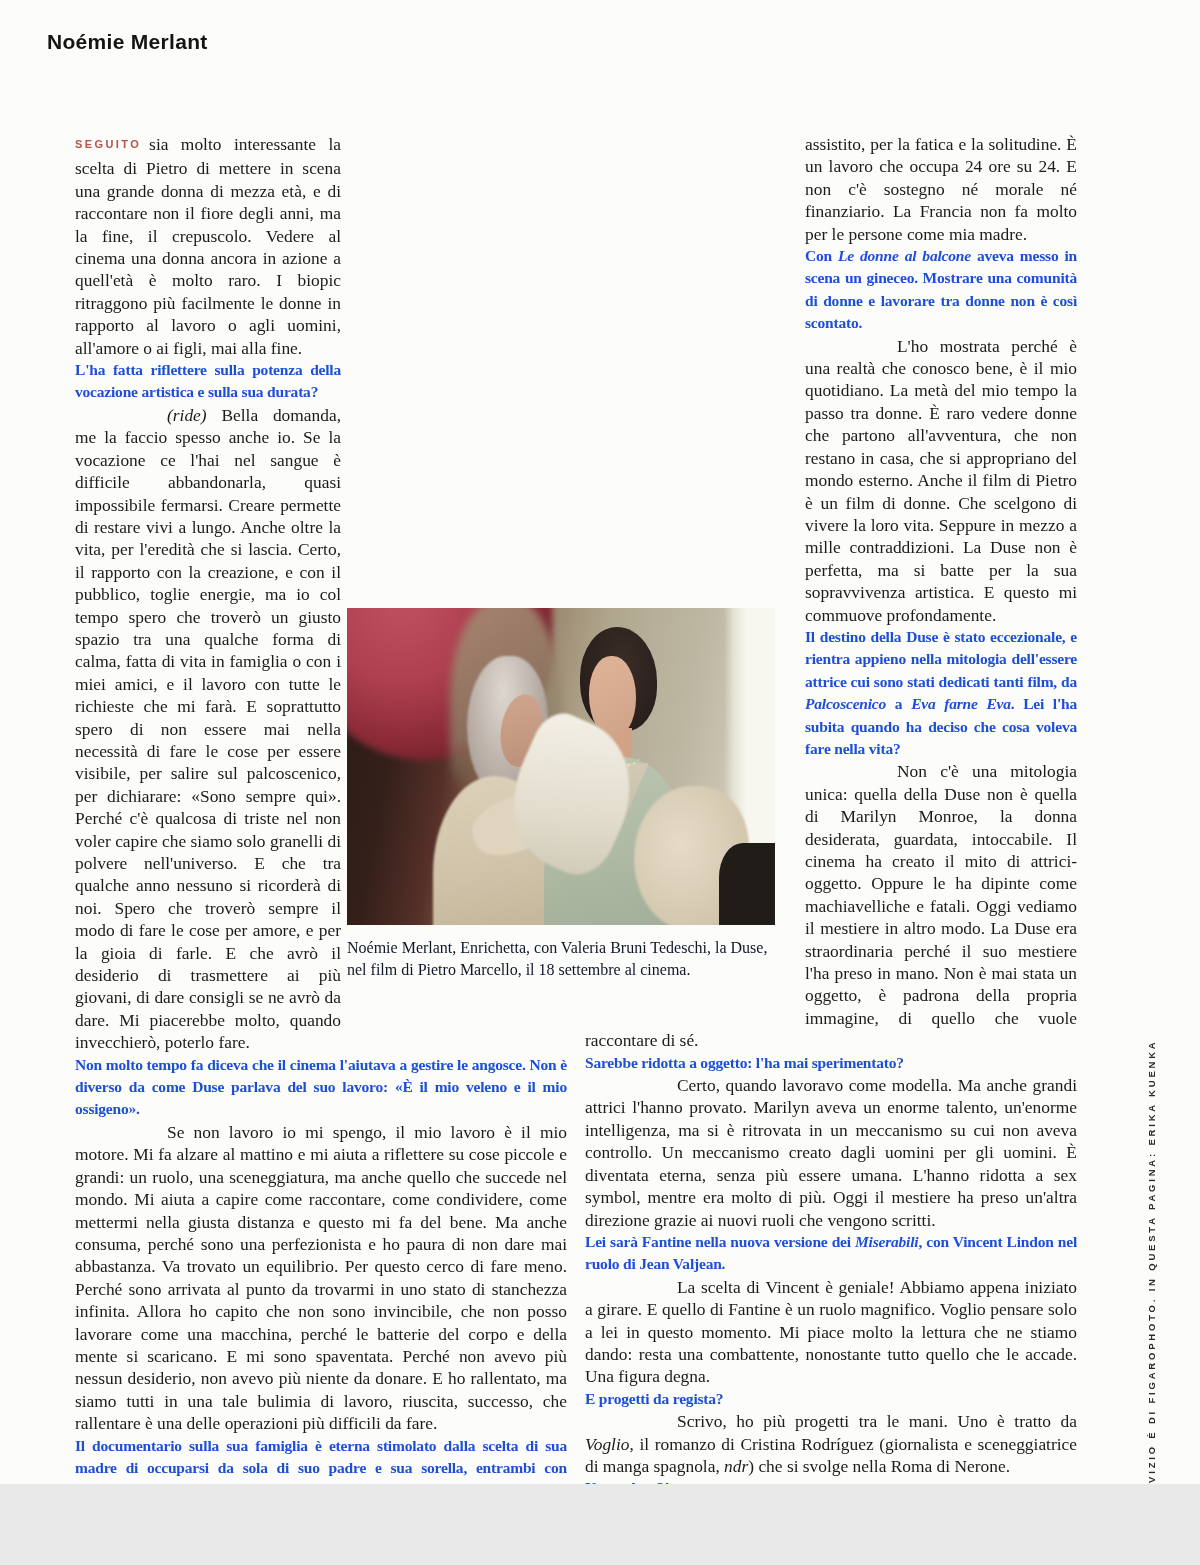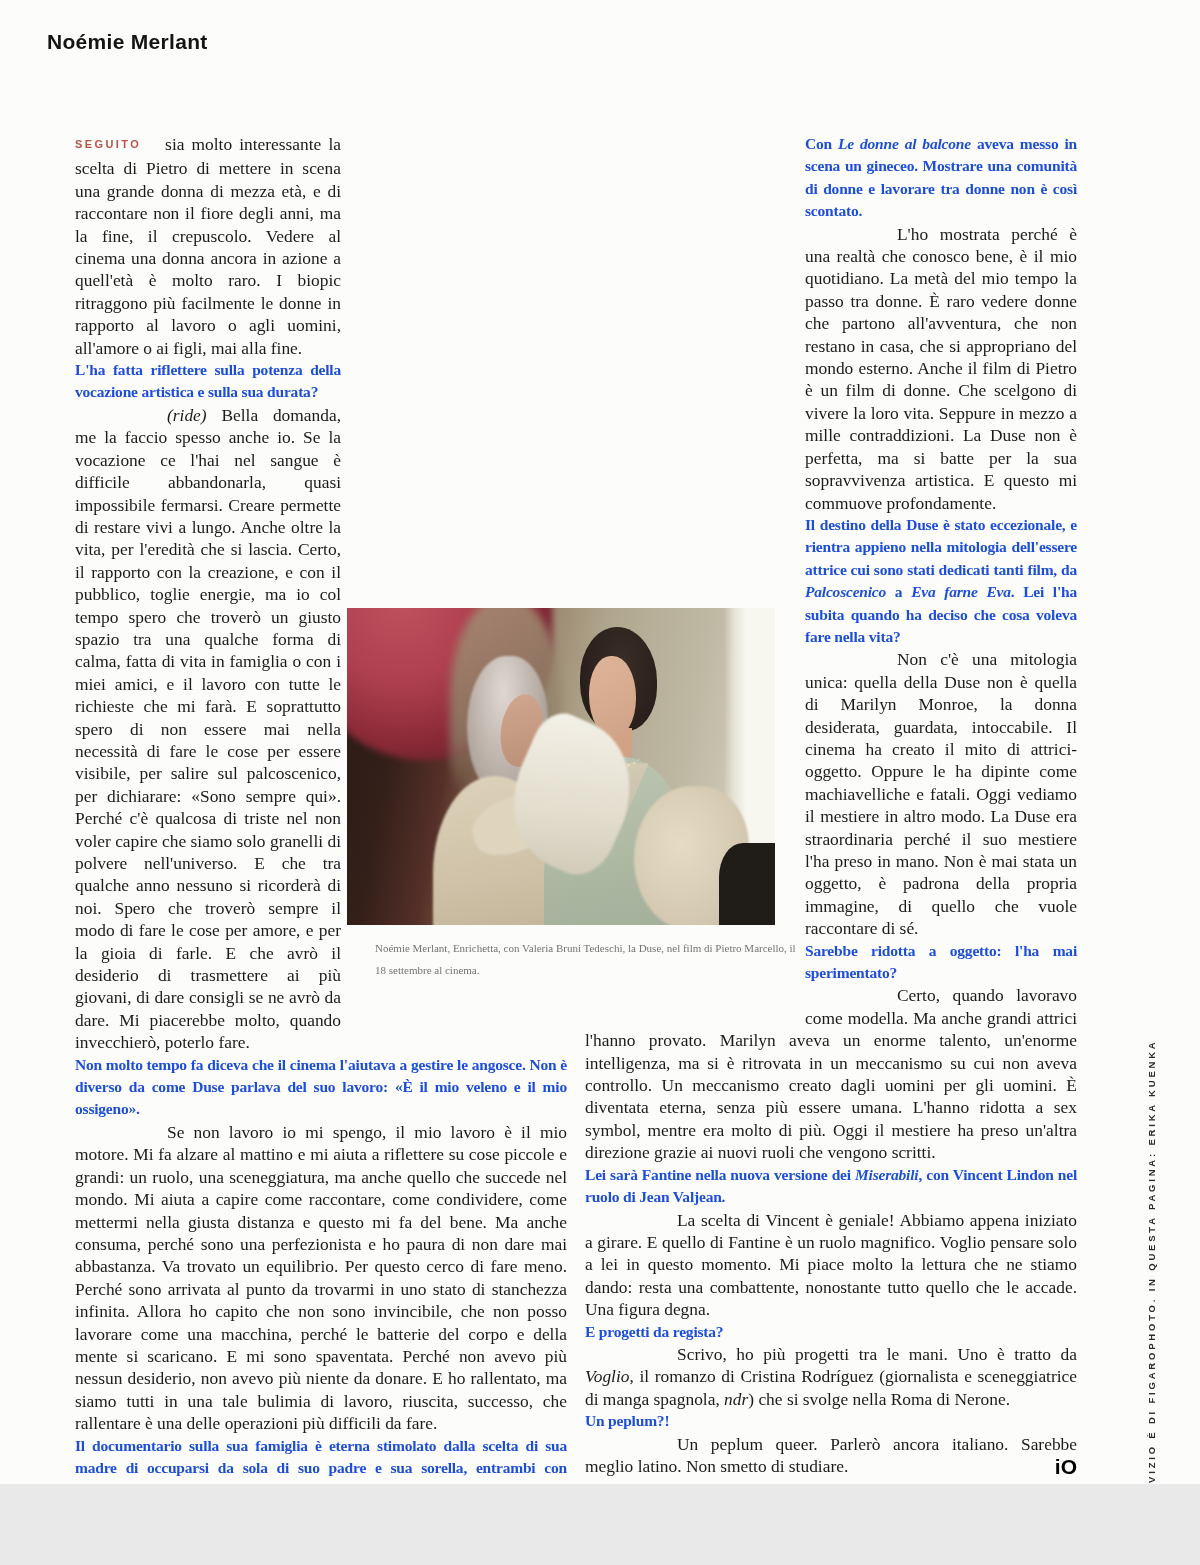--- a/index.html
+++ b/index.html
@@ -12,21 +12,21 @@
   .col-left{left:75px;}
   .col-right{left:585px;}
   .col p{margin:0;}
   .para-lead,.para-a,.para-a0{font-size:17.4px;line-height:22.4px;text-align:justify;
         hyphens:auto;-webkit-hyphens:auto;color:#1b1b1b;}
   .para-a{text-indent:92px;}
   .para-q{font-family:Liberation Serif, serif;font-weight:bold;font-size:15.5px;
         line-height:22.4px;letter-spacing:-.2px;text-align:justify;color:#1d4ed8;}
   .it{font-style:italic;}
   .seguito{font-family:"Liberation Sans",sans-serif;font-weight:bold;font-size:11px;
-        letter-spacing:2.4px;color:#b2544a;margin-right:24px;position:relative;top:-2px;}
+        letter-spacing:2.4px;color:#b2544a;margin-right:8px;position:relative;top:-2px;}
   .spacer-left{float:right;width:220px;height:414px;margin-top:463px;margin-left:6px;}
   .spacer-right{float:left;width:212px;height:412px;margin-top:465px;margin-right:8px;}
   .has-logo{position:relative;}
   .io-logo{position:absolute;right:0;bottom:0;font-family:"Liberation Sans",sans-serif;
         font-weight:bold;font-size:21px;line-height:1;color:#000000;}
   .para-copyright{margin-top:9px !important;text-align:right;font-family:"Liberation Sans",sans-serif;
         font-weight:bold;font-size:9.5px;letter-spacing:1.6px;color:#3c3c3c;}
   
   .figure{position:absolute;left:347px;top:608px;width:428px;}
   .photo{position:relative;width:428px;height:317px;overflow:hidden;background:#4a342c;}
@@ -55,21 +55,21 @@
         background:radial-gradient(ellipse at 55% 35%,#3a2d27 0%,#2c211d 60%,#1f1714 100%);}
   .younger-face{left:56.5%;top:15%;width:11%;height:26%;border-radius:48% 52% 50% 55%;
         background:linear-gradient(150deg,#dfb59a,#cfa286);}
   .younger-neck{left:60.5%;top:38%;width:6%;height:9%;background:#d1a285;}
   .necklace{left:58.5%;top:42.5%;width:10%;height:7%;border-bottom:3px dotted #ecdcba;border-radius:50%;}
   .white-cloth{left:39%;top:36%;width:27%;height:46%;border-radius:22% 58% 28% 58%;filter:blur(1px);
         background:linear-gradient(160deg,#f4f1e8,#e2ddcd 60%,#cfc9b7);transform:rotate(24deg);}
   .cream-garment{left:67%;top:56%;width:27%;height:46%;border-radius:50% 42% 28% 50%;filter:blur(1px);
         background:radial-gradient(ellipse at 40% 40%,#e6dcc6,#d2c6ae 70%,#bdb096);}
   .dark-corner{left:87%;top:74%;width:14%;height:27%;background:#201c17;border-radius:40% 0 0 0;}
-  .caption{margin-top:12px;width:430px;font-size:11px;line-height:22px;color:#737373;margin-left:28px;}
+  .caption{margin-top:12px;width:430px;font-size:16px;line-height:22px;color:#0f172a;}
   
   .vertical-credit{position:absolute;left:1146px;top:1530px;transform:rotate(-90deg);
         transform-origin:0 0;white-space:nowrap;font-family:"Liberation Sans",sans-serif;
         font-weight:bold;font-size:9.5px;letter-spacing:2.8px;color:#2a2a2a;}
   .page-number{position:absolute;left:47px;top:1505px;font-family:Liberation Sans, sans-serif;
         font-weight:bold;font-size:14px;letter-spacing:4px;color:#404040;}
   .footer-right{position:absolute;right:110px;top:1510px;font-family:"Liberation Sans",sans-serif;
         font-weight:bold;font-size:10px;letter-spacing:2.2px;color:#141414;}
   .bottom-bar{position:absolute;left:0;top:1556px;width:1200px;height:9px;background:#0a0a0a;}
 </style>
@@ -85,20 +85,21 @@
       <p class="para-lead"><span class="seguito">SEGUITO</span><span>sia molto interessante la scelta di Pietro di mettere in scena una grande donna di mezza età, e di raccontare non il fiore degli anni, ma la fine, il crepuscolo. Vedere al cinema una donna ancora in azione a quell'età è molto raro. I biopic ritraggono più facilmente le donne in rapporto al lavoro o agli uomini, all'amore o ai figli, mai alla fine.</span></p>
       <p class="para-q"><span>L'ha fatta riflettere sulla potenza della vocazione artistica e sulla sua durata?</span></p>
       <p class="para-a"><span class="it">(ride)</span><span> Bella domanda, me la faccio spesso anche io. Se la vocazione ce l'hai nel sangue è difficile abbandonarla, quasi impossibile fermarsi. Creare permette di restare vivi a lungo. Anche oltre la vita, per l'eredità che si lascia. Certo, il rapporto con la creazione, e con il pubblico, toglie energie, ma io col tempo spero che troverò un giusto spazio tra una qualche forma di calma, fatta di vita in famiglia o con i miei amici, e il lavoro con tutte le richieste che mi farà. E soprattutto spero di non essere mai nella necessità di fare le cose per essere visibile, per salire sul palcoscenico, per dichiarare: «Sono sempre qui». Perché c'è qualcosa di triste nel non voler capire che siamo solo granelli di polvere nell'universo. E che tra qualche anno nessuno si ricorderà di noi. Spero che troverò sempre il modo di fare le cose per amore, e per la gioia di farle. E che avrò il desiderio di trasmettere ai più giovani, di dare consigli se ne avrò da dare. Mi piacerebbe molto, quando invecchierò, poterlo fare.</span></p>
       <p class="para-q"><span>Non molto tempo fa diceva che il cinema l'aiutava a gestire le angosce. Non è diverso da come Duse parlava del suo lavoro: «È il mio veleno e il mio ossigeno».</span></p>
       <p class="para-a"><span>Se non lavoro io mi spengo, il mio lavoro è il mio motore. Mi fa alzare al mattino e mi aiuta a riflettere su cose piccole e grandi: un ruolo, una sceneggiatura, ma anche quello che succede nel mondo. Mi aiuta a capire come raccontare, come condividere, come mettermi nella giusta distanza e questo mi fa del bene. Ma anche consuma, perché sono una perfezionista e ho paura di non dare mai abbastanza. Va trovato un equilibrio. Per questo cerco di fare meno. Perché sono arrivata al punto da trovarmi in uno stato di stanchezza infinita. Allora ho capito che non sono invincibile, che non posso lavorare come una macchina, perché le batterie del corpo e della mente si scaricano. E mi sono spaventata. Perché non avevo più nessun desiderio, non avevo più niente da donare. E ho rallentato, ma siamo tutti in una tale bulimia di lavoro, riuscita, successo, che rallentare è una delle operazioni più difficili da fare.</span></p>
       <p class="para-q"><span>Il documentario sulla sua famiglia è eterna stimolato dalla scelta di sua madre di occuparsi da sola di suo padre e sua sorella, entrambi con disabilità. Racconta una storia così intima per farne un racconto anche politico, militante?</span></p>
       <p class="para-a"><span>Da noi, in Francia, si fa affidamento sulla forza di volontà di chi sceglie di assistere volontariamente persone con disabilità. In questo modo lo Stato non se ne deve occupare. Ma succede, e non di rado, che chi assiste muoia prima del proprio</span></p>
     </div>
   <div class="col col-right" id="col-right">
       <div class="spacer-right"></div>
+      <p class="para-a0"><span>assistito, per la fatica e la solitudine. È un lavoro che occupa 24 ore su 24. E non c'è sostegno né morale né finanziario. La Francia non fa molto per le persone come mia madre.</span></p>
       <p class="para-q"><span>Con </span><span class="it">Le donne al balcone</span><span> aveva messo in scena un gineceo. Mostrare una comunità di donne e lavorare tra donne non è così scontato.</span></p>
       <p class="para-a"><span>L'ho mostrata perché è una realtà che conosco bene, è il mio quotidiano. La metà del mio tempo la passo tra donne. È raro vedere donne che partono all'avventura, che non restano in casa, che si appropriano del mondo esterno. Anche il film di Pietro è un film di donne. Che scelgono di vivere la loro vita. Seppure in mezzo a mille contraddizioni. La Duse non è perfetta, ma si batte per la sua sopravvivenza artistica. E questo mi commuove profondamente.</span></p>
       <p class="para-q"><span>Il destino della Duse è stato eccezionale, e rientra appieno nella mitologia dell'essere attrice cui sono stati dedicati tanti film, da </span><span class="it">Palcoscenico</span><span> a </span><span class="it">Eva farne Eva</span><span>. Lei l'ha subita quando ha deciso che cosa voleva fare nella vita?</span></p>
       <p class="para-a"><span>Non c'è una mitologia unica: quella della Duse non è quella di Marilyn Monroe, la donna desiderata, guardata, intoccabile. Il cinema ha creato il mito di attrici-oggetto. Oppure le ha dipinte come machiavelliche e fatali. Oggi vediamo il mestiere in altro modo. La Duse era straordinaria perché il suo mestiere l'ha preso in mano. Non è mai stata un oggetto, è padrona della propria immagine, di quello che vuole raccontare di sé.</span></p>
       <p class="para-q"><span>Sarebbe ridotta a oggetto: l'ha mai sperimentato?</span></p>
       <p class="para-a"><span>Certo, quando lavoravo come modella. Ma anche grandi attrici l'hanno provato. Marilyn aveva un enorme talento, un'enorme intelligenza, ma si è ritrovata in un meccanismo su cui non aveva controllo. Un meccanismo creato dagli uomini per gli uomini. È diventata eterna, senza più essere umana. L'hanno ridotta a sex symbol, mentre era molto di più. Oggi il mestiere ha preso un'altra direzione grazie ai nuovi ruoli che vengono scritti.</span></p>
       <p class="para-q"><span>Lei sarà Fantine nella nuova versione dei </span><span class="it">Miserabili</span><span>, con Vincent Lindon nel ruolo di Jean Valjean.</span></p>
       <p class="para-a"><span>La scelta di Vincent è geniale! Abbiamo appena iniziato a girare. E quello di Fantine è un ruolo magnifico. Voglio pensare solo a lei in questo momento. Mi piace molto la lettura che ne stiamo dando: resta una combattente, nonostante tutto quello che le accade. Una figura degna.</span></p>
       <p class="para-q"><span>E progetti da regista?</span></p>
       <p class="para-a"><span>Scrivo, ho più progetti tra le mani. Uno è tratto da </span><span class="it">Voglio</span><span>, il romanzo di Cristina Rodríguez (giornalista e sceneggiatrice di manga spagnola, </span><span class="it">ndr</span><span>) che si svolge nella Roma di Nerone.</span></p>

